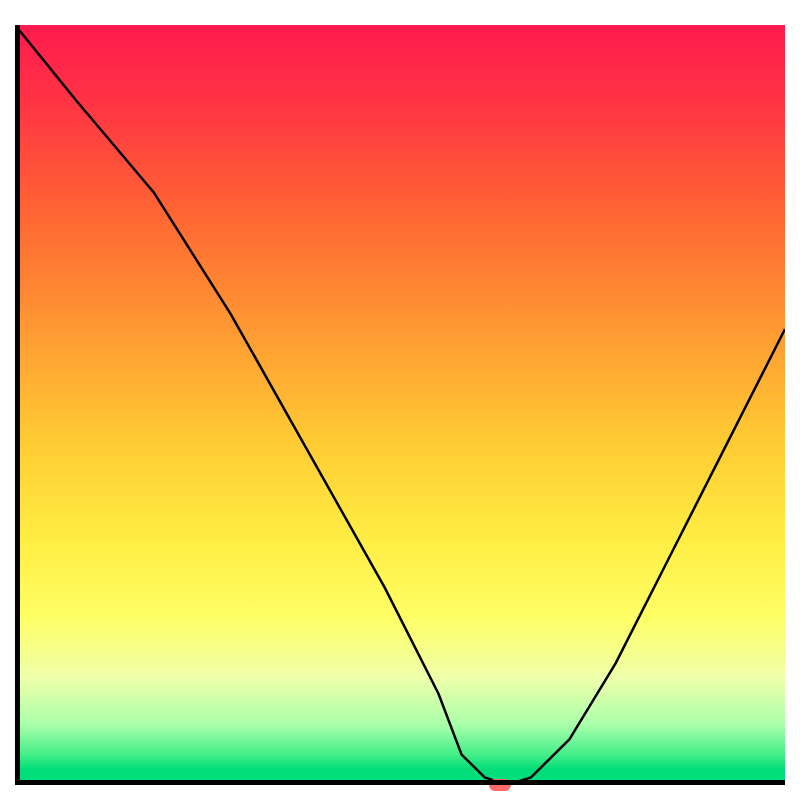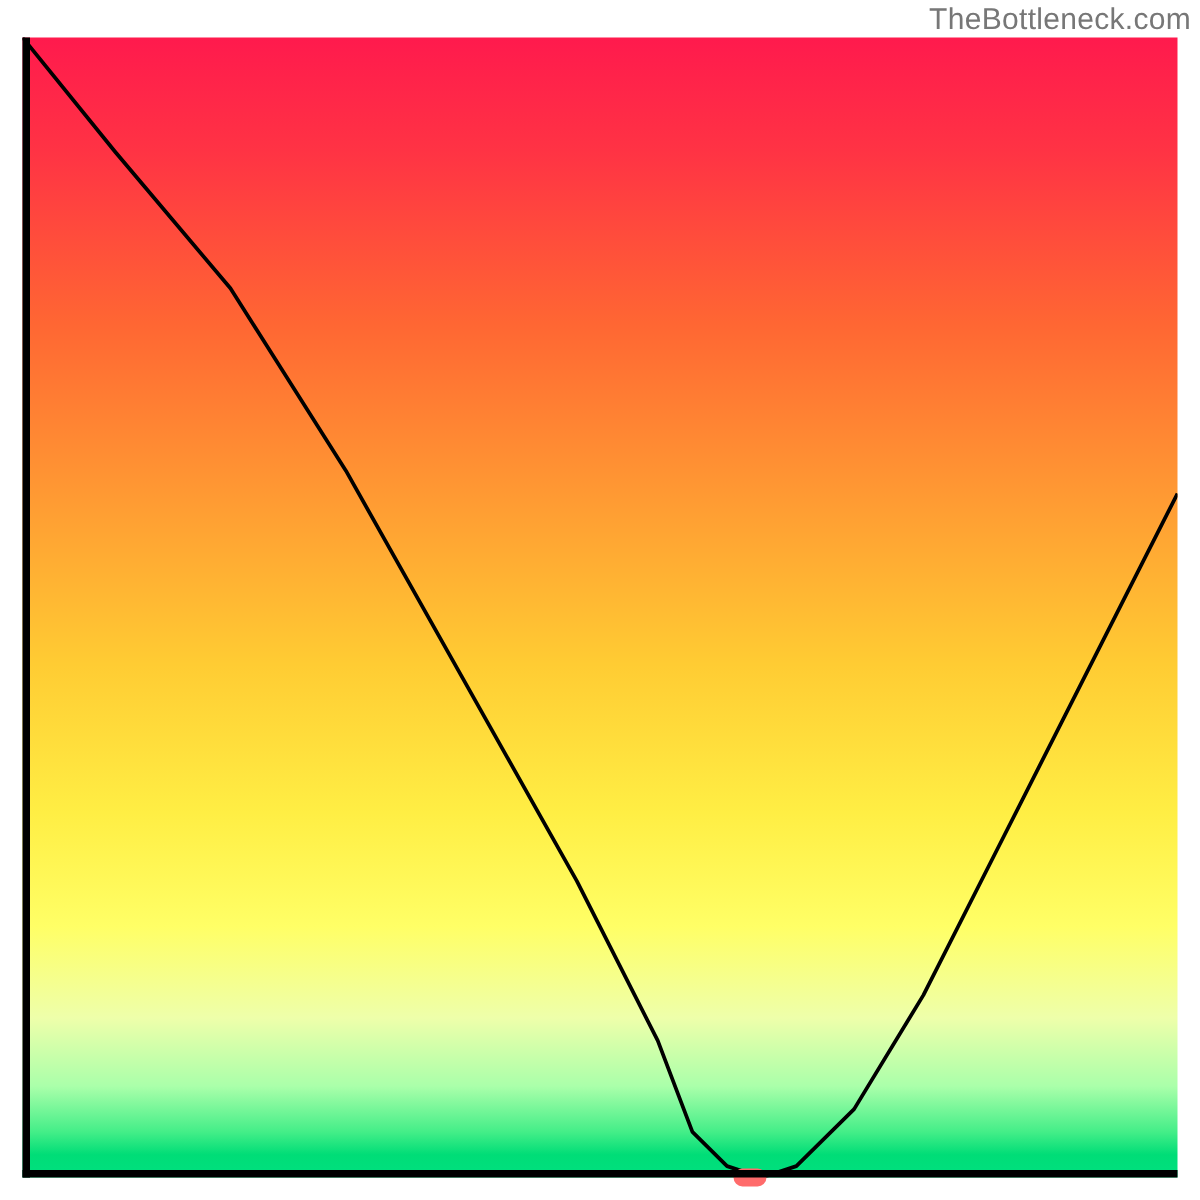--- a/index.html
+++ b/index.html
@@ -87,15 +87,14 @@
 
   <svg class="curve-svg" viewBox="0 0 770 760" preserveAspectRatio="none">
     <path id="curve-path" fill="none" stroke="#000000" stroke-width="2.5" stroke-linejoin="round" d="M0.0 0.0 L61.6 76.0 L138.6 167.2 L215.6 288.8 L292.6 425.6 L369.6 562.4 L423.5 668.8 L446.6 729.6 L469.7 752.4 L492.8 760.0 L515.9 752.4 L554.4 714.4 L600.6 638.4 L654.5 532.0 L708.4 425.6 L770.0 304.0 "></path>
   </svg>
 
   <div id="marker" class="marker" style="left: 500.1px; top: 785px; background: rgb(255, 107, 107);"></div>
 
   <div class="axis-left"></div>
   <div class="axis-bottom"></div>
 
-  <div class="watermark">TheBottleneck.com</div>
 
 </div>
 
 </body></html>

